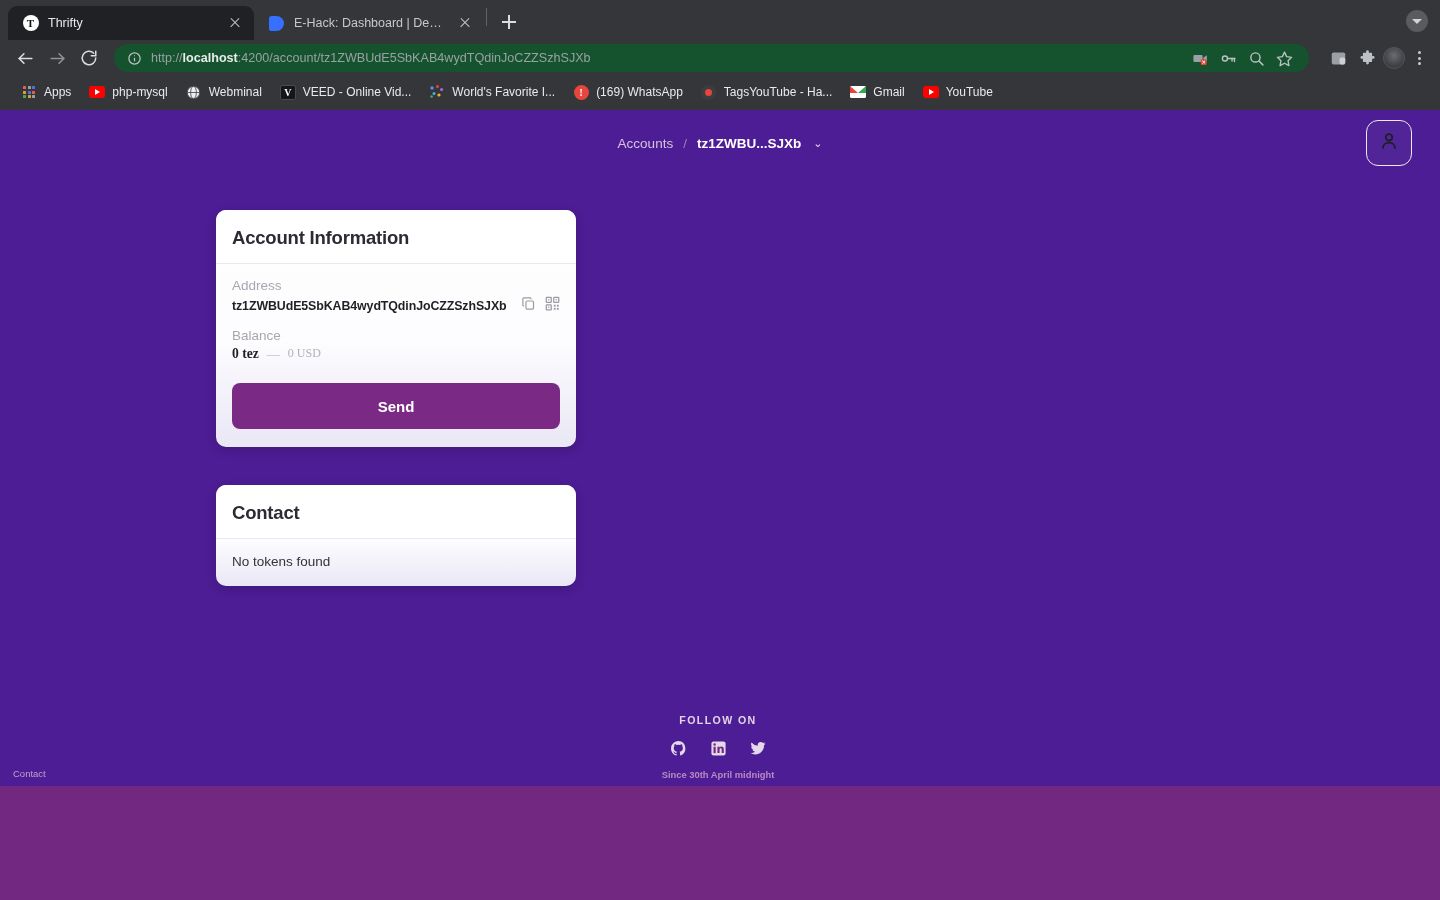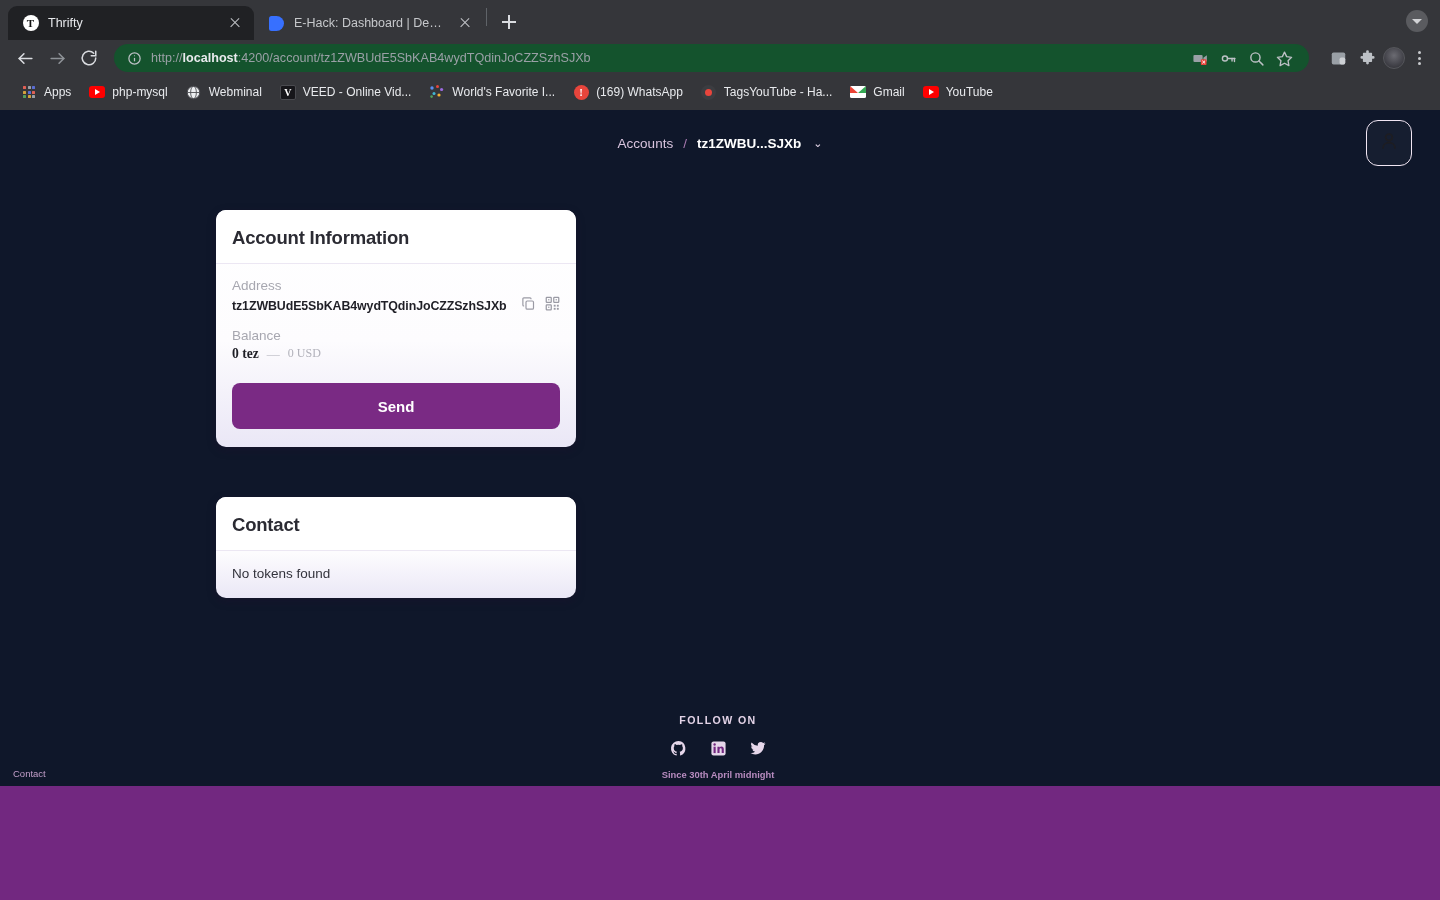--- a/index.html
+++ b/index.html
@@ -85,36 +85,36 @@
   .yt-ico { width: 16px; height: 12px; background: #ff0000; border-radius: 3px; display:flex;align-items:center;justify-content:center;}
   .yt-ico::after { content:""; width:0;height:0;border-left:5px solid #fff;border-top:3.2px solid transparent;border-bottom:3.2px solid transparent; margin-left:1px;}
   .veed-ico { width: 16px; height: 15px; background: #16161a; border: 1px solid #4a4b50; border-radius: 2px; color:#fff;font-size:10px;font-weight:bold;display:flex;align-items:center;justify-content:center;font-family:"Liberation Serif",serif; }
   .wa-ico { width: 15px; height: 15px; border-radius: 50%; background: #e8453c; color:#fff; font-size:11px; font-weight:bold; display:flex;align-items:center;justify-content:center; font-family:"Liberation Serif",serif;}
   .tags-ico { width: 15px; height: 15px; border-radius: 50%; background: #3c3d41; display:flex;align-items:center;justify-content:center;}
   .tags-ico::after{content:"";width:7px;height:7px;border-radius:50%;background:#e8453c;}
   .gmail-ico { width: 16px; height: 12px; background:#fff; border-radius:1.5px; position:relative; overflow:hidden; }
   .gmail-ico::after{content:""; position:absolute; left:0;top:0;width:0;height:0;border-left:8px solid #ea4335;border-right:8px solid #34a853;border-top:7px solid transparent;}
 
   
-  .page { width: 1440px; height: 676px; background: #0f172a; position: relative; overflow: hidden; }
+  .page { width: 1440px; height: 676px; background: #4c1d95; position: relative; overflow: hidden; }
 
   .page-header { height: 66px; position: relative; display: flex; align-items: center; justify-content: center; }
   .breadcrumb { display: flex; align-items: center; gap: 10px; font-size: 13.5px; }
   .crumb-accounts { color: #d9c4de; }
   .crumb-sep { color: #a87ab0; }
   .crumb-current { color: #ffffff; font-weight: bold; font-size: 13.5px; }
   .crumb-caret { color: #e7d8eb; font-size: 11px; margin-left: 2px; }
   .profile-btn {
     position: absolute; right: 28px; top: 10px; width: 46px; height: 46px;
     border: 1.6px solid #f1e6f3; border-radius: 12px;
     display: flex; align-items: center; justify-content: center; background: rgba(255,255,255,0.03);
   }
 
   .content { display: flex; gap: 72px; padding: 34px 0 0 216px; align-items: flex-start; }
-  .col-left { width: 360px; display: flex; flex-direction: column; gap: 50px; }
+  .col-left { width: 360px; display: flex; flex-direction: column; gap: 38px; }
   .col-right { width: 576px; }
 
   .card {
     background: linear-gradient(180deg, #ffffff 0%, #fdfcfe 55%, #eae7f6 100%);
     border-radius: 10px;
     box-shadow: 0 3px 10px rgba(40,10,48,0.26);
     overflow: hidden;
   }
   .card-head {
     padding: 17px 16px 14px 16px;

